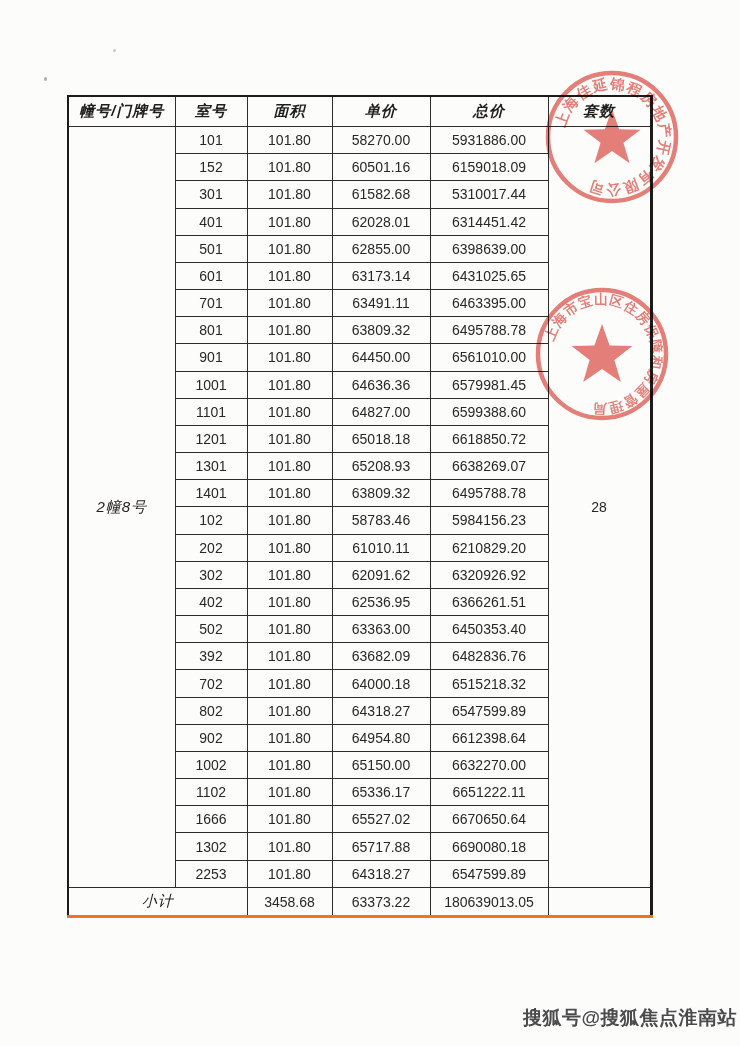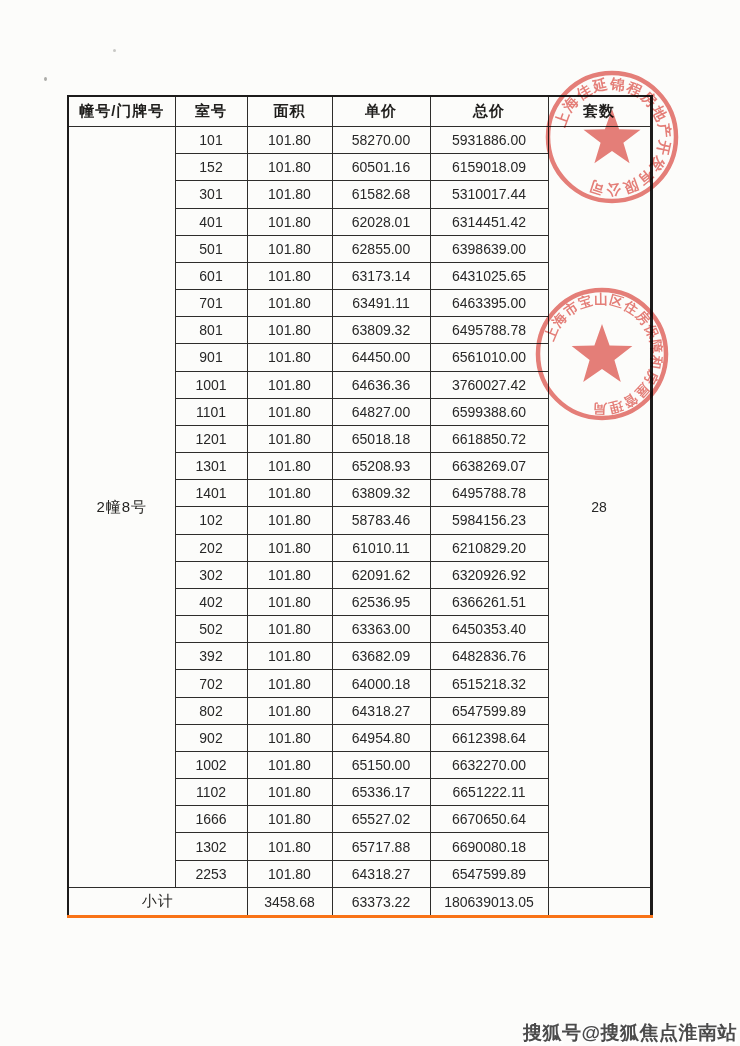--- a/index.html
+++ b/index.html
@@ -22,33 +22,33 @@
     padding:0;overflow:hidden;white-space:nowrap;
   }
   .price-table{border:2px solid #1c1b1a;}
   .price-table thead th{
     height:29px;font-weight:bold;font-size:15px;color:#1f1e1c;
     border-top:2px solid #1c1b1a;letter-spacing:1px;
   }
   .price-table tfoot td{height:27px;border-bottom:3px solid #f97316;}
   .price-table .outer-l{border-left:2px solid #1c1b1a;}
   .price-table .outer-r{border-right:3px solid #1c1b1a;margin-left:12px;}
-  .cjk{font-size:15px;color:#242321;letter-spacing:1px;}
+  .cjk{font-size:15px;color:#242321;letter-spacing:1px;font-style:italic;}
 
   
   .stamp{position:absolute;mix-blend-mode:multiply;opacity:.82;pointer-events:none;}
   .stamp.stamp-company{left:542px;top:67px;width:140px;height:140px;}
   .stamp.stamp-gov{left:532px;top:284px;width:140px;height:140px;}
   .stamp text{font-family:"Liberation Sans",sans-serif;font-weight:bold;}
   .stamp.stamp-company text{font-size:14.5px;letter-spacing:1.5px;}
   .stamp.stamp-gov text{font-size:13.5px;letter-spacing:1px;}
 
   
   .watermark{
-    position:absolute;right:3px;bottom:0;
+    position:absolute;right:3px;bottom:15px;
     font-family:"Liberation Sans",sans-serif;font-size:19px;font-weight:bold;
     color:#4b4b4b;letter-spacing:0.5px;
     text-shadow:1.5px 1.5px 0 #ffffff,-1px -1px 0 rgba(255,255,255,.75),2.5px 2.5px 2px rgba(255,255,255,.9);
   }
 </style>
 </head>
 <body>
 
 <div class="page">
 
@@ -128,21 +128,21 @@
         <tr>
           <td>901</td>
           <td>101.80</td>
           <td>64450.00</td>
           <td>6561010.00</td>
         </tr>
         <tr>
           <td>1001</td>
           <td>101.80</td>
           <td>64636.36</td>
-          <td>3760027.42</td>
+          <td>6579981.45</td>
         </tr>
         <tr>
           <td>1101</td>
           <td>101.80</td>
           <td>64827.00</td>
           <td>6599388.60</td>
         </tr>
         <tr>
           <td>1201</td>
           <td>101.80</td>

